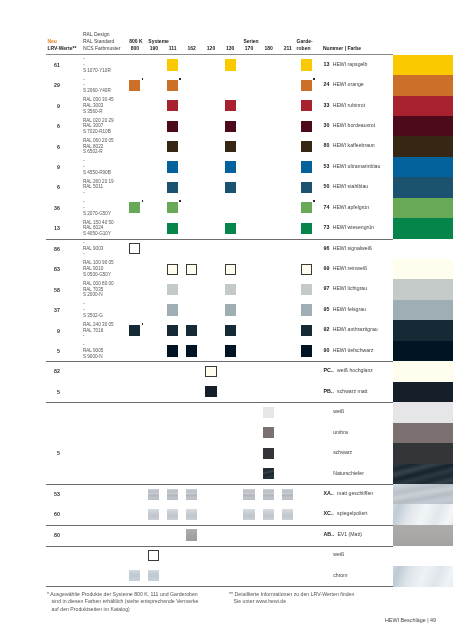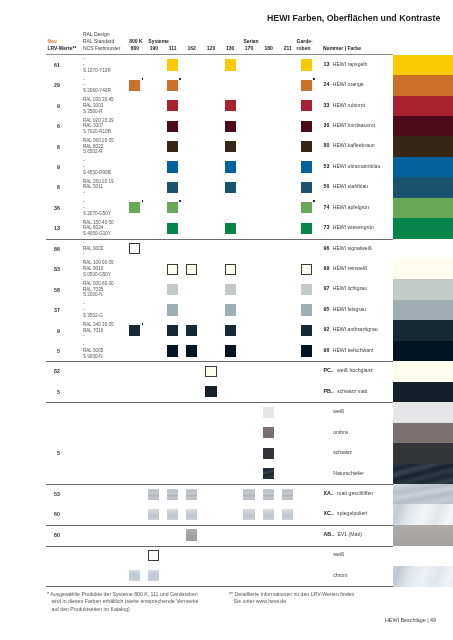--- a/index.html
+++ b/index.html
@@ -26,21 +26,20 @@
 .star{position:absolute;width:1.7px;height:1.9px;background:#2a2a2a;}
 .band{position:absolute;left:393.4px;right:0;}
 .fn{position:absolute;font-size:5.2px;color:#555;line-height:7.35px;padding-left:4.5px;text-indent:-4.5px;}
 #footer{position:absolute;font-size:5.4px;color:#444;white-space:nowrap;}
 
 </style>
 </head>
 <body>
 
 <div id="page">
-<div id="title" class="abs">HEWI Farben, Oberflächen und Kontraste</div>
 <div class="hdr-sm" style="left:83px;top:31.4px">RAL Design</div>
 <div class="hdr-sm" style="left:83px;top:38.1px">RAL Standard</div>
 <div class="hdr-sm" style="left:83px;top:45.0px">NCS Farbmuster</div>
 <div class="hdr-neu" style="left:47.4px;top:38.1px">Neu</div>
 <div class="hdr-b" style="left:47.4px;top:45.0px">LRV-Werte**</div>
 <div class="hdr-b" style="left:129.2px;top:38.1px">800 K</div>
 <div class="hdr-b" style="left:148.3px;top:38.1px">Systeme</div>
 <div class="hdr-b" style="left:243.4px;top:38.1px">Serien</div>
 <div class="hdr-b" style="left:296.6px;top:38.1px">Garde-</div>
 <div class="hdr-b" style="left:296.6px;top:45.0px">roben</div>

